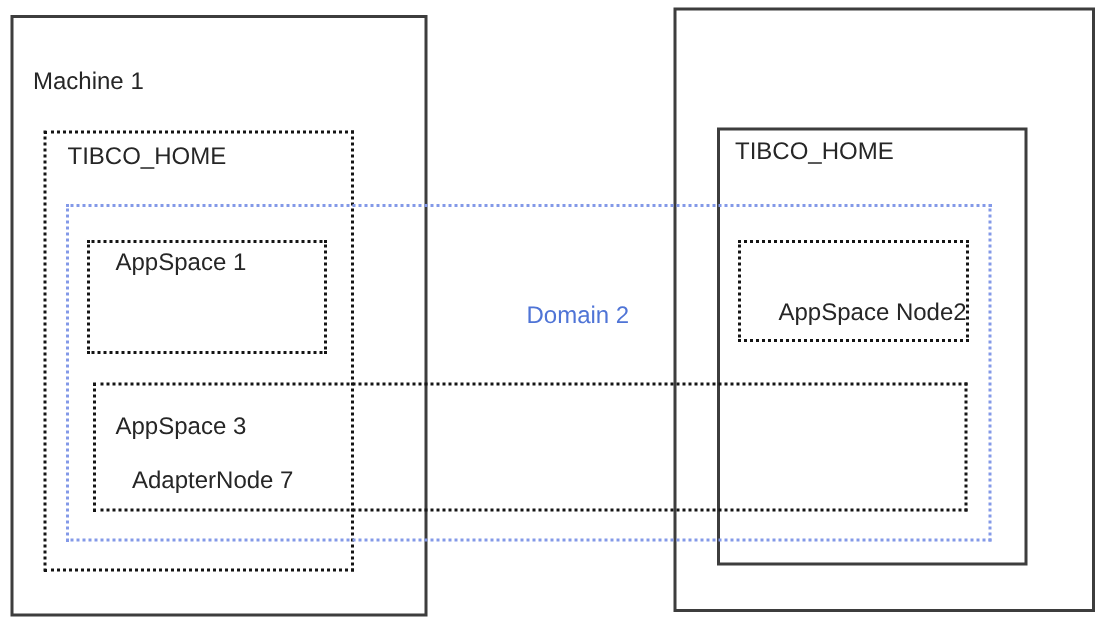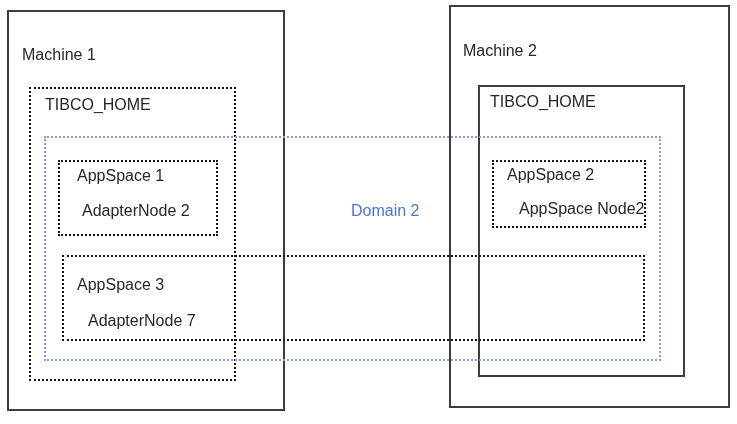--- a/index.html
+++ b/index.html
@@ -65,36 +65,33 @@
 </style>
 </head>
 <body>
 
 <div id="canvas">
 
   <div id="machine-1-box" class="box solid"></div>
   <div id="machine-1-label" class="lbl">Machine 1</div>
 
   <div id="machine-2-box" class="box solid"></div>
-  <div id="machine-2-label" class="lbl">Machine 2</div>
 
   <div id="tibco-1-box" class="box dotted"></div>
   <div id="tibco-1-label" class="lbl">TIBCO_HOME</div>
 
   <div id="tibco-2-box" class="box solid"></div>
   <div id="tibco-2-label" class="lbl">TIBCO_HOME</div>
 
   <div id="domain-1-box" class="box domain-border"></div>
   <div id="domain-1-label" class="lbl domain-lbl">Domain 2</div>
 
   <div id="appspace-1-box" class="box dotted"></div>
   <div id="appspace-1-label" class="lbl">AppSpace 1</div>
-  <div id="adapternode-2-label" class="lbl">AdapterNode 2</div>
 
   <div id="appspace-2-box" class="box dotted"></div>
-  <div id="appspace-2-label" class="lbl">AppSpace 2</div>
   <div id="adapter-node2-label" class="lbl">AppSpace Node2</div>
 
   <div id="appspace-3-box" class="box dotted"></div>
   <div id="appspace-3-label" class="lbl">AppSpace 3</div>
   <div id="adapternode-3-label" class="lbl">AdapterNode 7</div>
 
 </div>
 
 </body></html>

